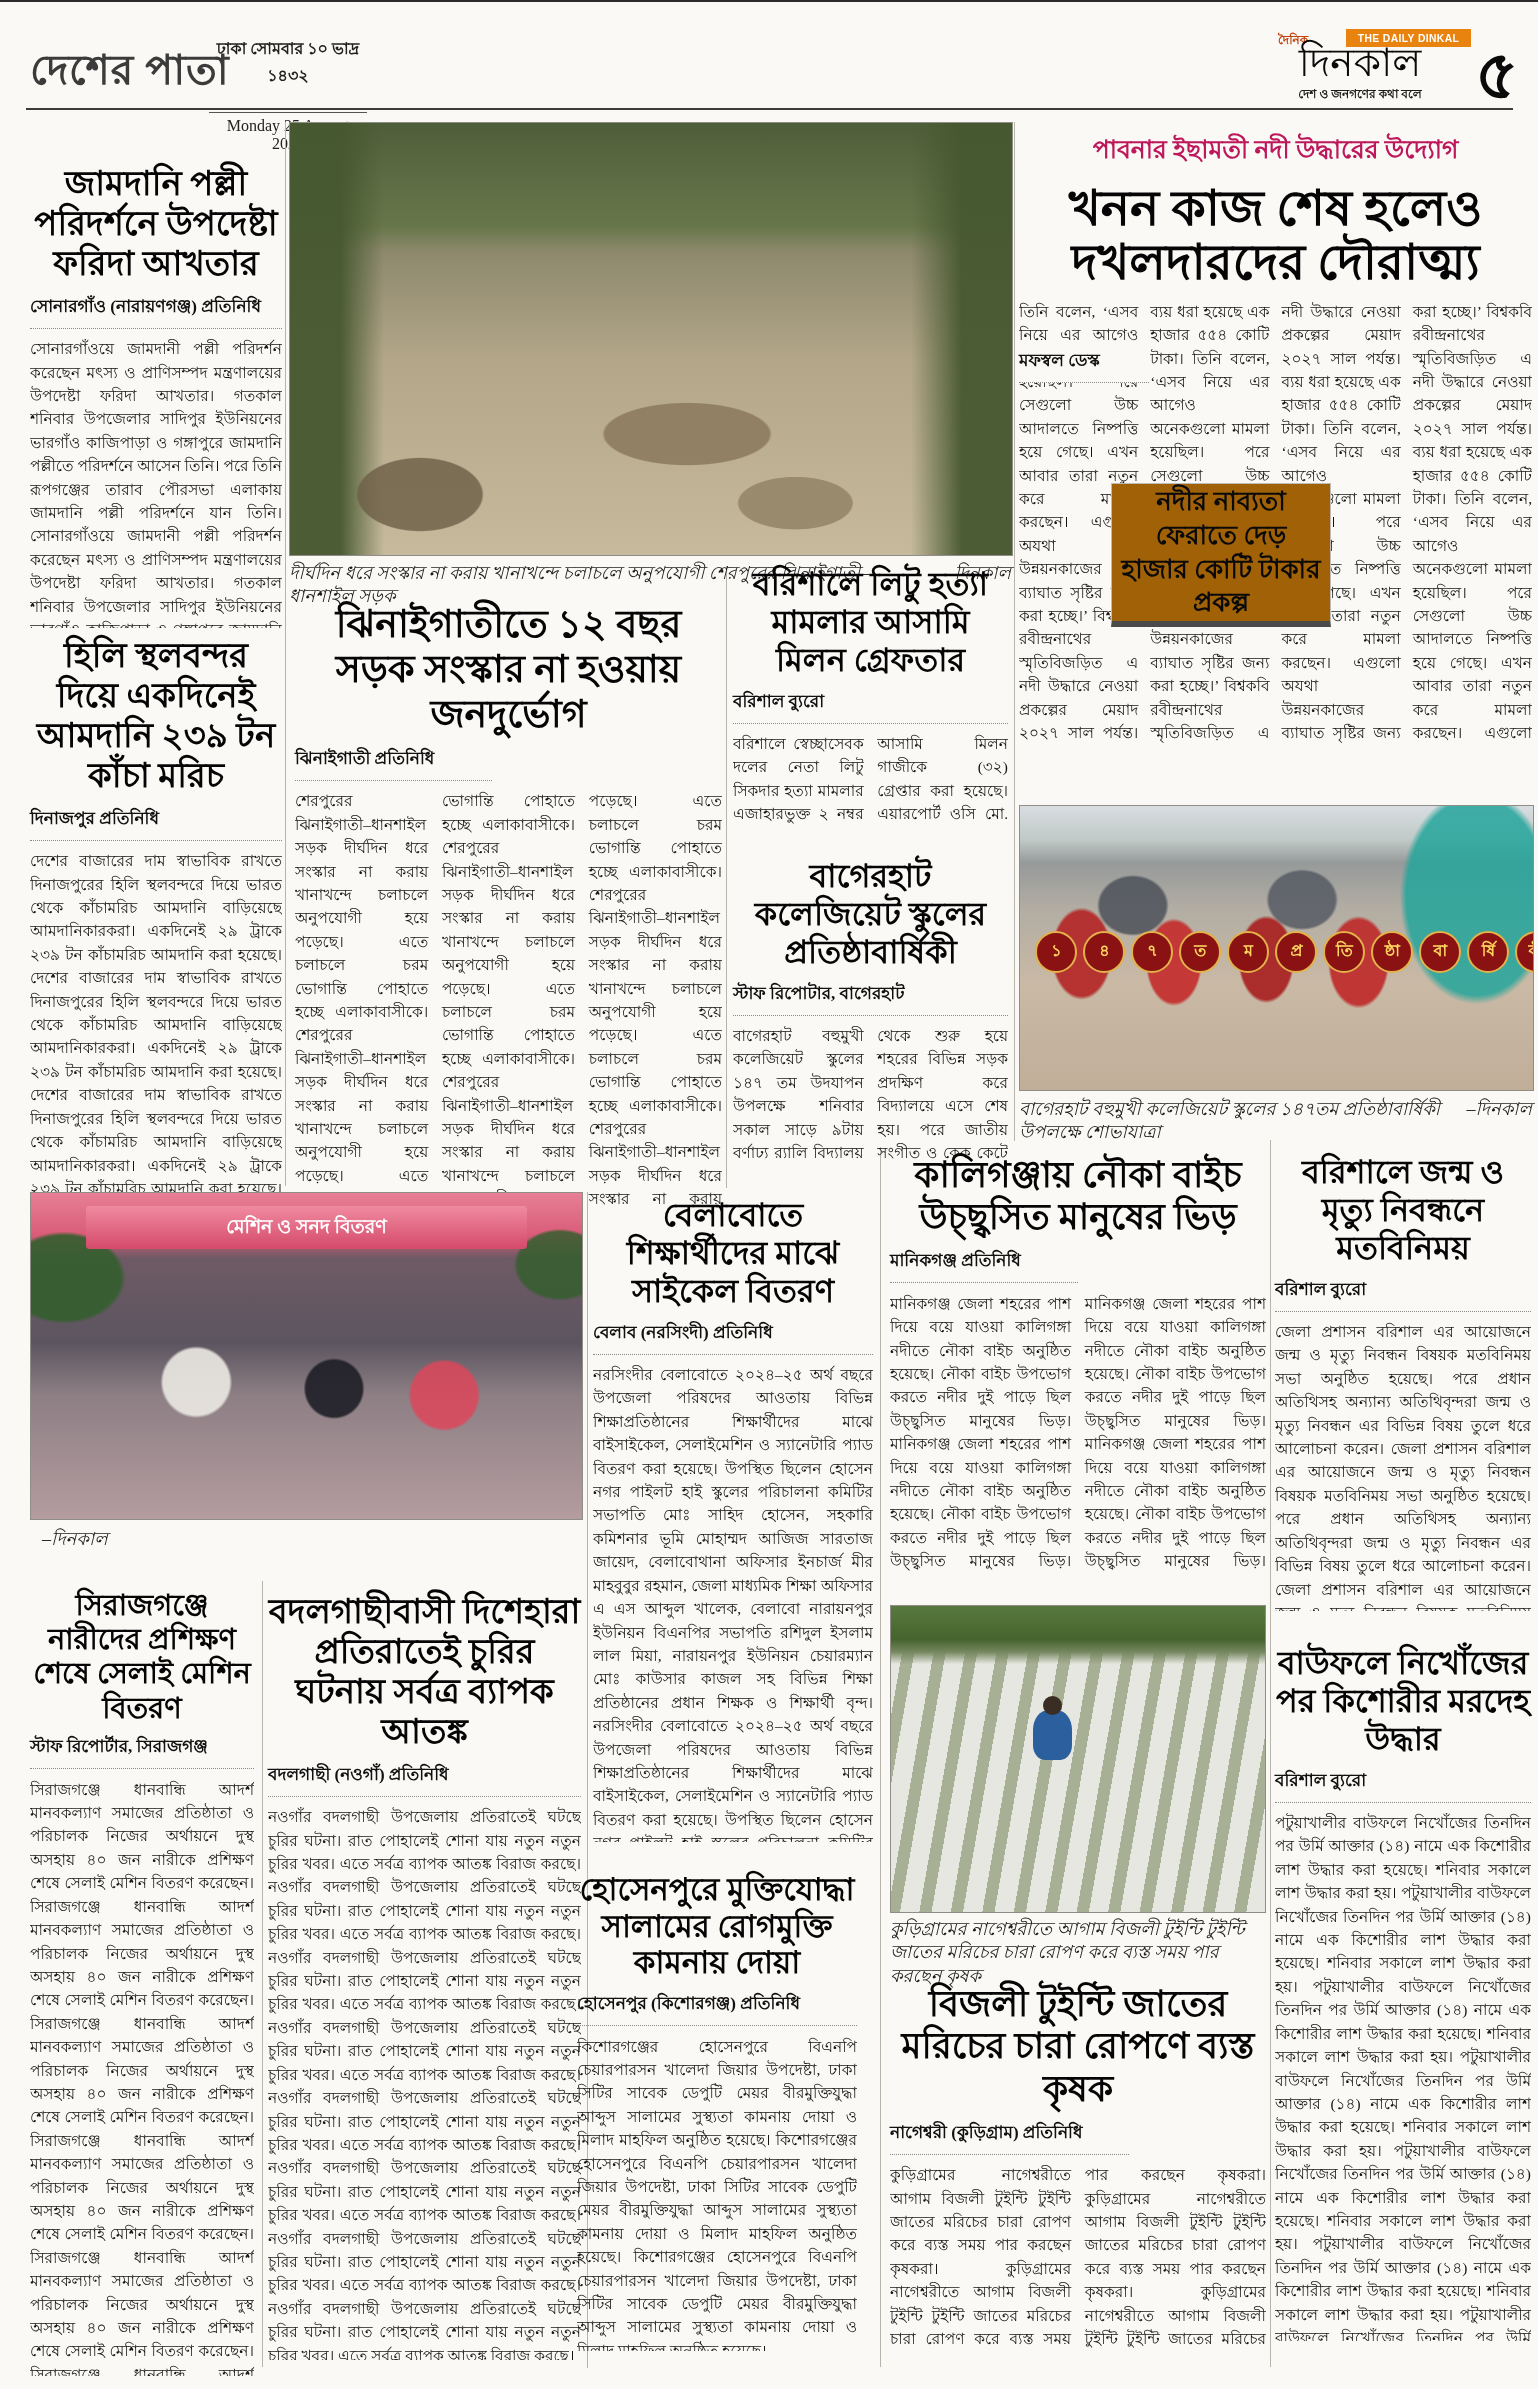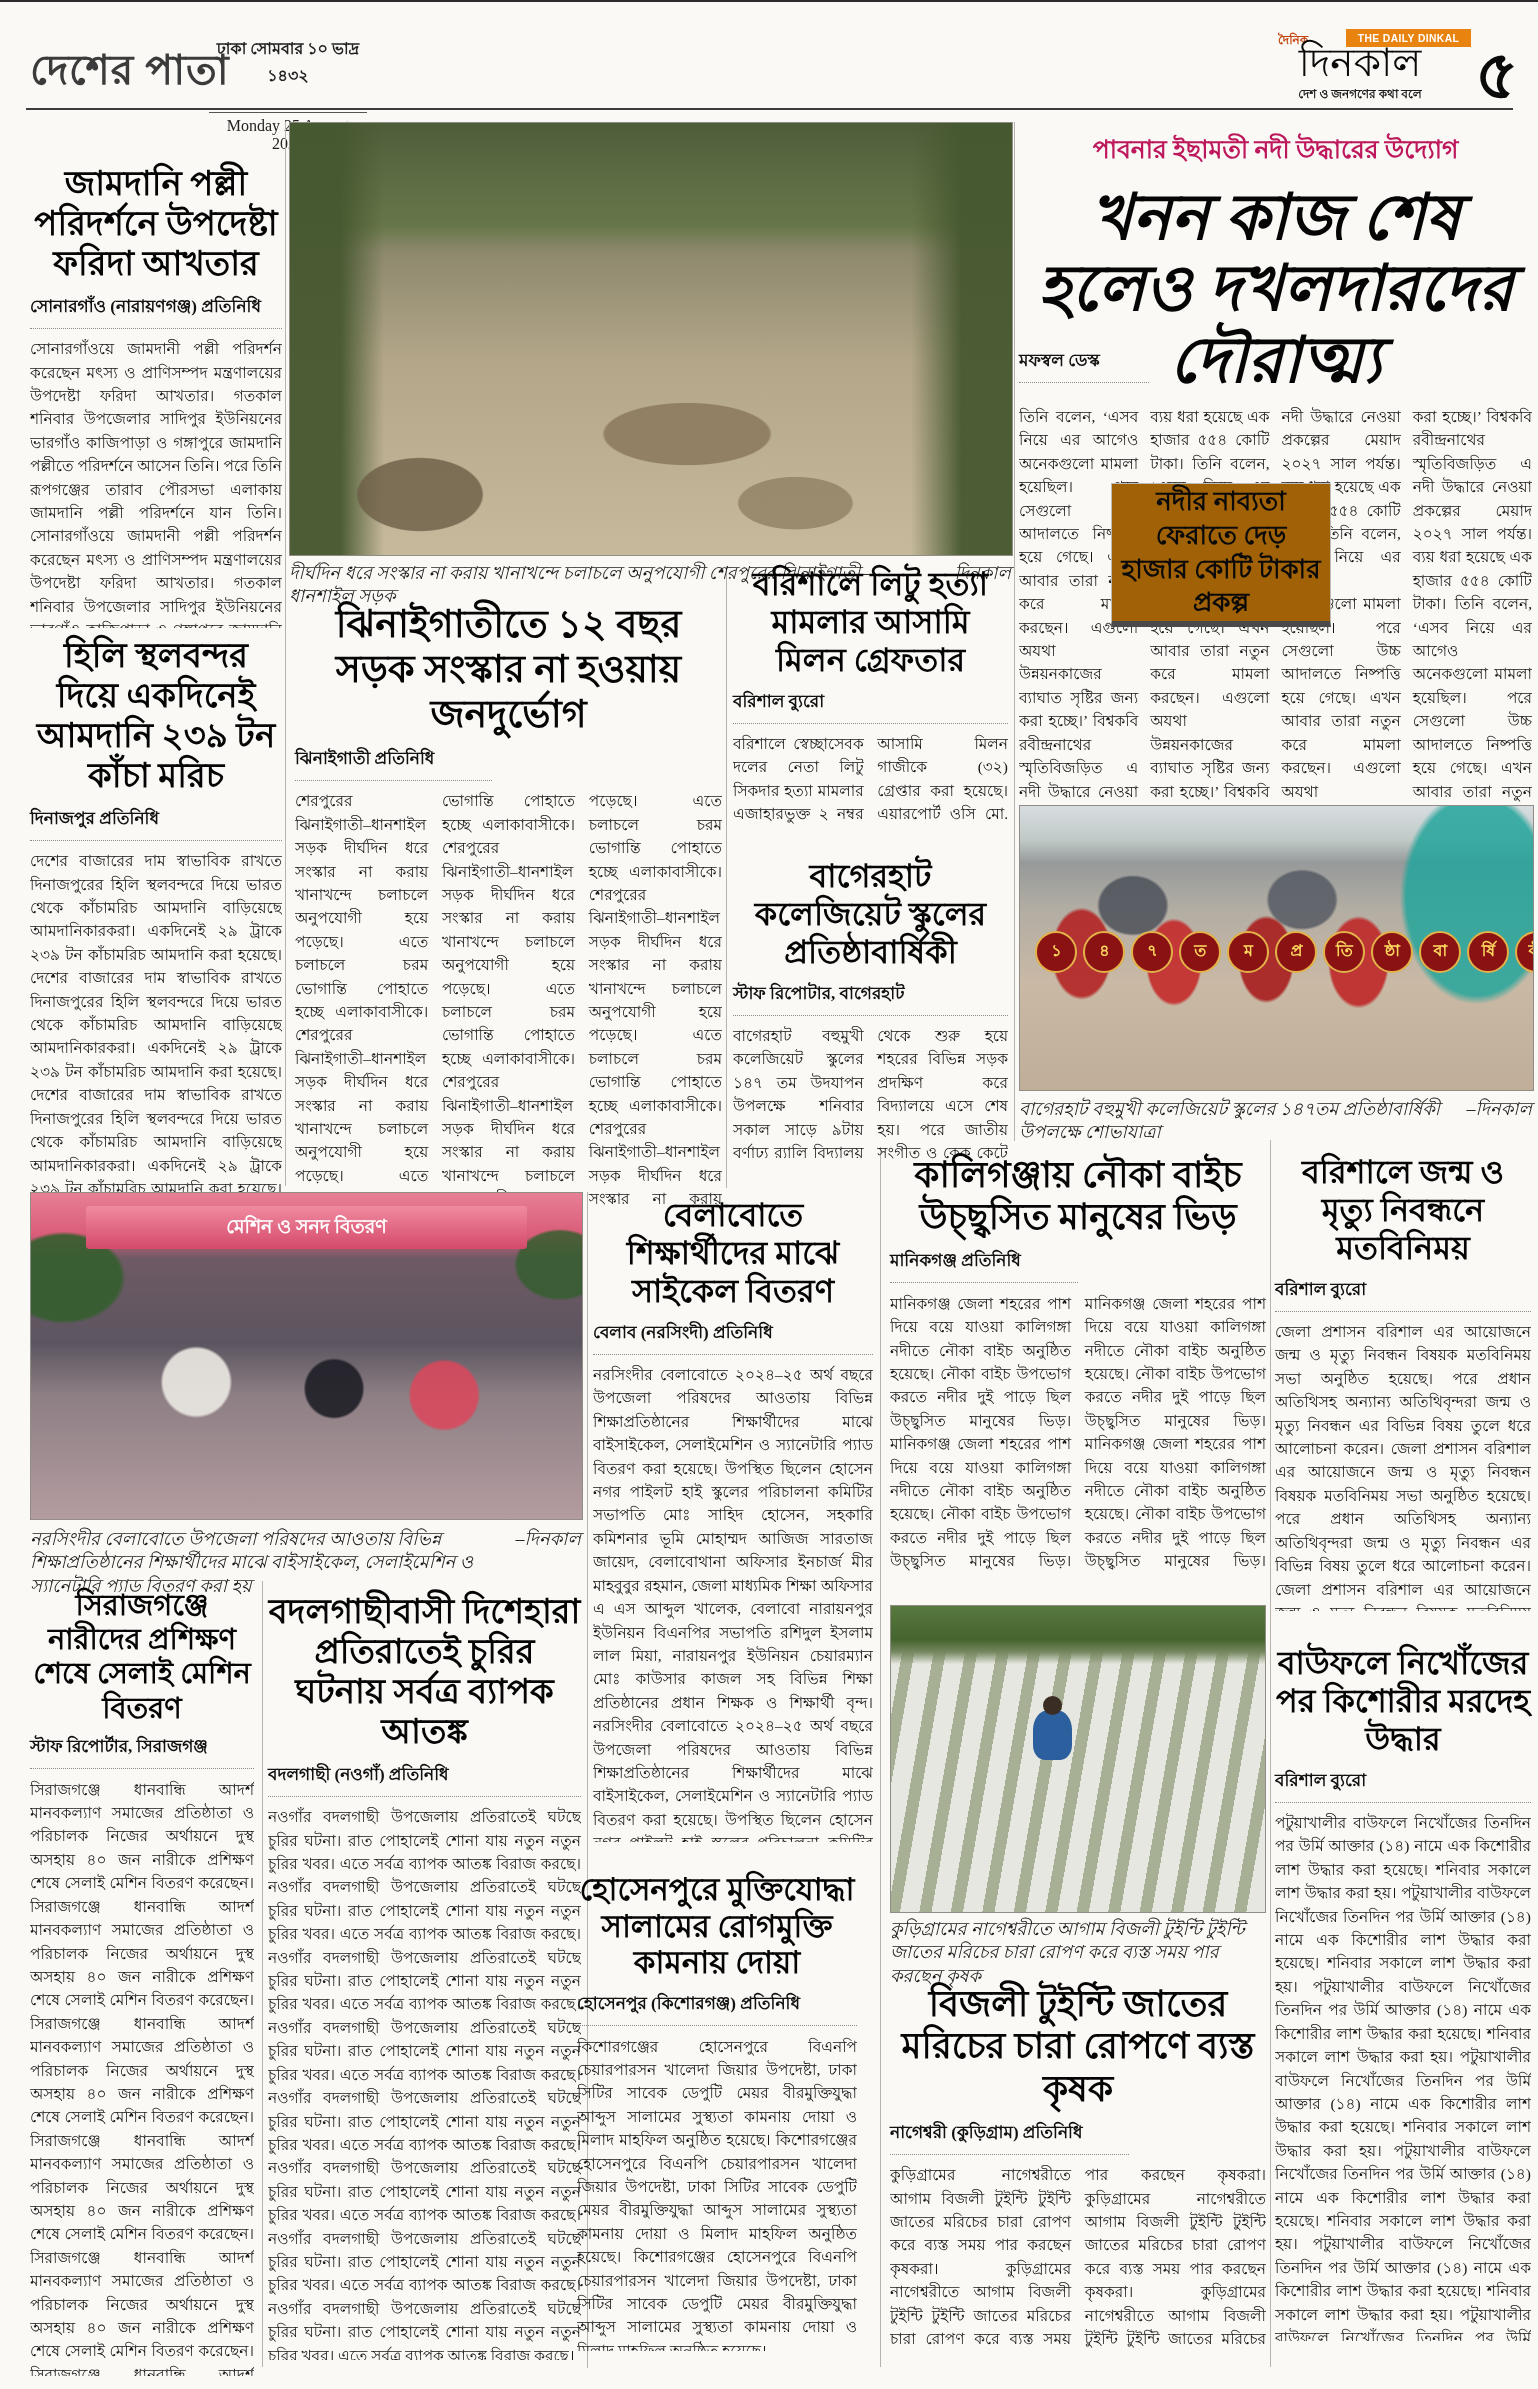--- a/index.html
+++ b/index.html
@@ -13,21 +13,21 @@
   .mh-pre{position:absolute;left:29px;top:1.7px;font-size:12px;font-weight:bold;color:#c2410c;}
   .mh-band{position:absolute;right:0;top:0;width:125px;height:18px;background:#e8830f;color:#fff;font-family:"Liberation Sans",sans-serif;font-size:10.3px;font-weight:bold;display:flex;align-items:center;justify-content:center;letter-spacing:0.4px;}
   .mh-name{position:absolute;left:0;top:13.7px;width:100%;font-size:39px;font-weight:400;color:#0a0a0a;line-height:1.05;text-align:center;}
   .mh-tag{position:absolute;left:0;bottom:-3.4px;width:100%;text-align:center;font-size:12px;font-weight:bold;color:#1c1c1c;}
   .pagenum{position:absolute;left:1475px;top:22px;font-size:67px;font-weight:800;color:#0a0a0a;}
   .hrule{position:absolute;background:#3c3c3c;}
   .vr{position:absolute;width:0.9px;background:#b7b4ac;}
   
   .art{position:absolute;}
   .h{font-weight:800;color:#050505;text-align:center;line-height:1.18;margin:0 0 8.5px 0;}
-  .s62{font-size:64px;line-height:1.12;font-style:italic;}
+  .s62{font-size:49px;line-height:1.12;}
   .s44{font-size:38px;}
   .s42{font-size:36px;}
   .s40{font-size:34px;}
   .s38{font-size:32px;}
   .s36{font-size:31px;}
   .s34{font-size:29px;}
   .by{font-size:17px;font-weight:bold;color:#111;border-bottom:0.9px dotted #8a8a8a;padding-bottom:6.8px;margin-bottom:8.5px;}
   .bd{font-size:15.4px;line-height:1.52;text-align:justify;color:#151515;overflow:hidden;}
   .c2{column-count:2;column-gap:13.7px;}
   .c3{column-count:3;column-gap:13.7px;}
@@ -202,21 +202,20 @@
   <article class="art" style="left:577px;top:1870px;width:280px;">
     <h2 class="h s36">হোসেনপুরে মুক্তিযোদ্ধা সালামের রোগমুক্তি কামনায় দোয়া</h2>
     <div class="by">হোসেনপুর (কিশোরগঞ্জ) প্রতিনিধি</div>
     <div class="bd" style="height:316px;">কিশোরগঞ্জের হোসেনপুরে বিএনপি চেয়ারপারসন খালেদা জিয়ার উপদেষ্টা, ঢাকা সিটির সাবেক ডেপুটি মেয়র বীরমুক্তিযুদ্ধা আব্দুস সালামের সুস্থ্যতা কামনায় দোয়া ও মিলাদ মাহফিল অনুষ্ঠিত হয়েছে। কিশোরগঞ্জের হোসেনপুরে বিএনপি চেয়ারপারসন খালেদা জিয়ার উপদেষ্টা, ঢাকা সিটির সাবেক ডেপুটি মেয়র বীরমুক্তিযুদ্ধা আব্দুস সালামের সুস্থ্যতা কামনায় দোয়া ও মিলাদ মাহফিল অনুষ্ঠিত হয়েছে। কিশোরগঞ্জের হোসেনপুরে বিএনপি চেয়ারপারসন খালেদা জিয়ার উপদেষ্টা, ঢাকা সিটির সাবেক ডেপুটি মেয়র বীরমুক্তিযুদ্ধা আব্দুস সালামের সুস্থ্যতা কামনায় দোয়া ও মিলাদ মাহফিল অনুষ্ঠিত হয়েছে।</div>
   </article>
 
   <div class="ph ph-prize" style="left:30px;top:1190px;width:551px;height:326px;">
     <div class="banner">মেশিন ও সনদ বিতরণ</div>
   </div>
   <div class="cap" style="left:30px;top:1526px;width:551px;">
-    <span class="ct">নরসিংদীর বেলাবোতে উপজেলা পরিষদের আওতায় বিভিন্ন শিক্ষাপ্রতিষ্ঠানের শিক্ষার্থীদের মাঝে বাইসাইকেল, সেলাইমেশিন ও স্যানেটারি প্যাড বিতরণ করা হয়</span>
     <span class="cr">–দিনকাল</span>
   </div>
 
   <article class="art" style="left:30px;top:1586px;width:224px;">
     <h2 class="h s34">সিরাজগঞ্জে নারীদের প্রশিক্ষণ শেষে সেলাই মেশিন বিতরণ</h2>
     <div class="by">স্টাফ রিপোর্টার, সিরাজগঞ্জ</div>
     <div class="bd" style="height:598px;">সিরাজগঞ্জে ধানবান্ধি আদর্শ মানবকল্যাণ সমাজের প্রতিষ্ঠাতা ও পরিচালক নিজের অর্থায়নে দুস্থ অসহায় ৪০ জন নারীকে প্রশিক্ষণ শেষে সেলাই মেশিন বিতরণ করেছেন। সিরাজগঞ্জে ধানবান্ধি আদর্শ মানবকল্যাণ সমাজের প্রতিষ্ঠাতা ও পরিচালক নিজের অর্থায়নে দুস্থ অসহায় ৪০ জন নারীকে প্রশিক্ষণ শেষে সেলাই মেশিন বিতরণ করেছেন। সিরাজগঞ্জে ধানবান্ধি আদর্শ মানবকল্যাণ সমাজের প্রতিষ্ঠাতা ও পরিচালক নিজের অর্থায়নে দুস্থ অসহায় ৪০ জন নারীকে প্রশিক্ষণ শেষে সেলাই মেশিন বিতরণ করেছেন। সিরাজগঞ্জে ধানবান্ধি আদর্শ মানবকল্যাণ সমাজের প্রতিষ্ঠাতা ও পরিচালক নিজের অর্থায়নে দুস্থ অসহায় ৪০ জন নারীকে প্রশিক্ষণ শেষে সেলাই মেশিন বিতরণ করেছেন। সিরাজগঞ্জে ধানবান্ধি আদর্শ মানবকল্যাণ সমাজের প্রতিষ্ঠাতা ও পরিচালক নিজের অর্থায়নে দুস্থ অসহায় ৪০ জন নারীকে প্রশিক্ষণ শেষে সেলাই মেশিন বিতরণ করেছেন। সিরাজগঞ্জে ধানবান্ধি আদর্শ মানবকল্যাণ সমাজের প্রতিষ্ঠাতা ও পরিচালক নিজের অর্থায়নে দুস্থ অসহায় ৪০ জন নারীকে প্রশিক্ষণ শেষে সেলাই মেশিন বিতরণ করেছেন।</div>
   </article>
 
   <article class="art" style="left:268px;top:1590px;width:313px;">

